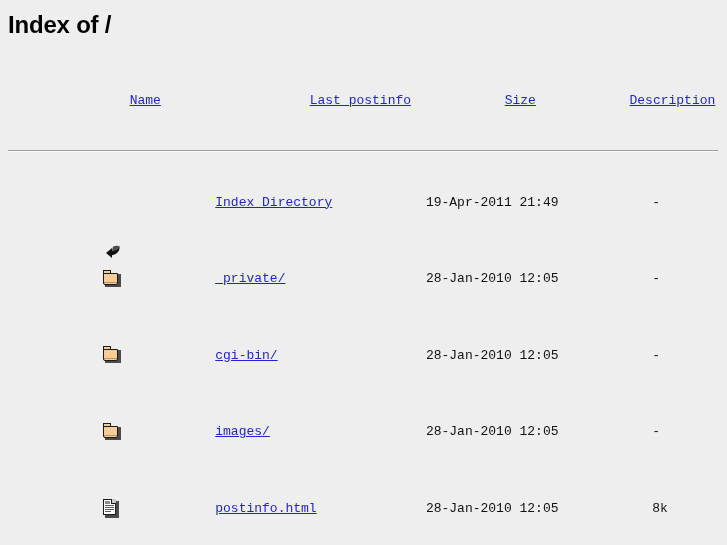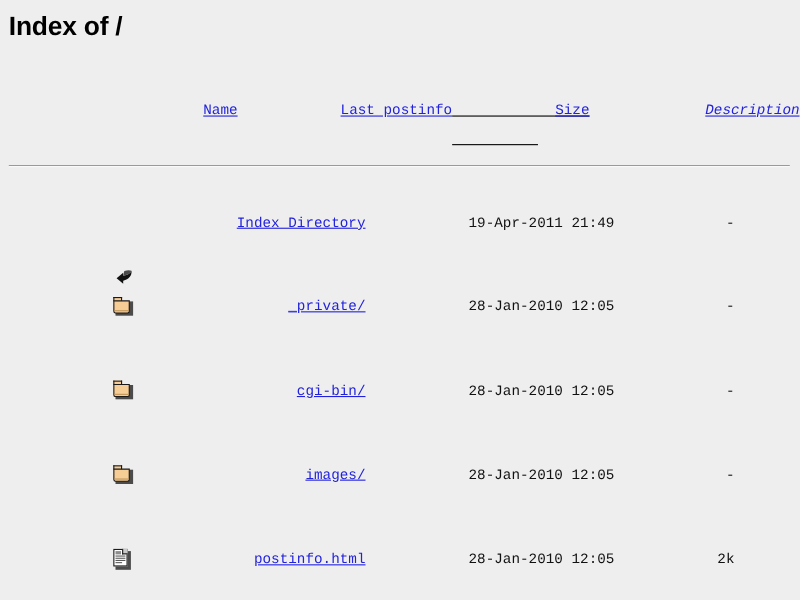--- a/index.html
+++ b/index.html
@@ -44,21 +44,21 @@
     border-collapse: collapse;
     border-spacing: 0;
     font-family: "Liberation Mono", monospace;
     font-size: 13px;
     margin-top: 24px;
   }
 
   table.index-table td,
   table.index-table th {
     padding: 0;
-    text-align: right;
+    text-align: left;
     vertical-align: middle;
     white-space: pre;
     font-weight: normal;
   }
 
   
   td.col-icon, th.col-icon {
     width: 28px;
     min-width: 28px;
     padding-left: 2px;
@@ -72,32 +72,30 @@
     min-width: 145px;
   }
   td.col-size, th.col-size {
     width: 45px;
     min-width: 45px;
     text-align: right;
     padding-right: 16px;
   }
   td.col-desc, th.col-desc {
     width: 200px;
-    font-style: italic;
   }
 
   tr.header-row th {
     height: 26px;
     line-height: 26px;
     font-size: 13px;
   }
   tr.header-row th.col-size {
     text-align: left;
     padding-right: 0;
-    text-decoration: underline;
   }
 
   tr.entry-row td {
     height: 25.5px;
     line-height: 25.5px;
   }
 
   a.col-link {
     color: #2222dd;
     text-decoration: underline;
@@ -359,21 +357,21 @@
               <span class="d-line d-l4"></span>
             </span>
           </td>
           <td class="col-name">
             <a class="col-link" href="#">postinfo.html</a>
           </td>
           <td class="col-date">
             <span class="date-text">28-Jan-2010 12:05</span>
           </td>
           <td class="col-size">
-            <span class="size-text">2k</span>
+            <span class="size-text">8k</span>
           </td>
           <td class="col-desc">
             <span class="desc-text"></span>
           </td>
         </tr>
 
       </tbody>
     </table>
   </div>
 

